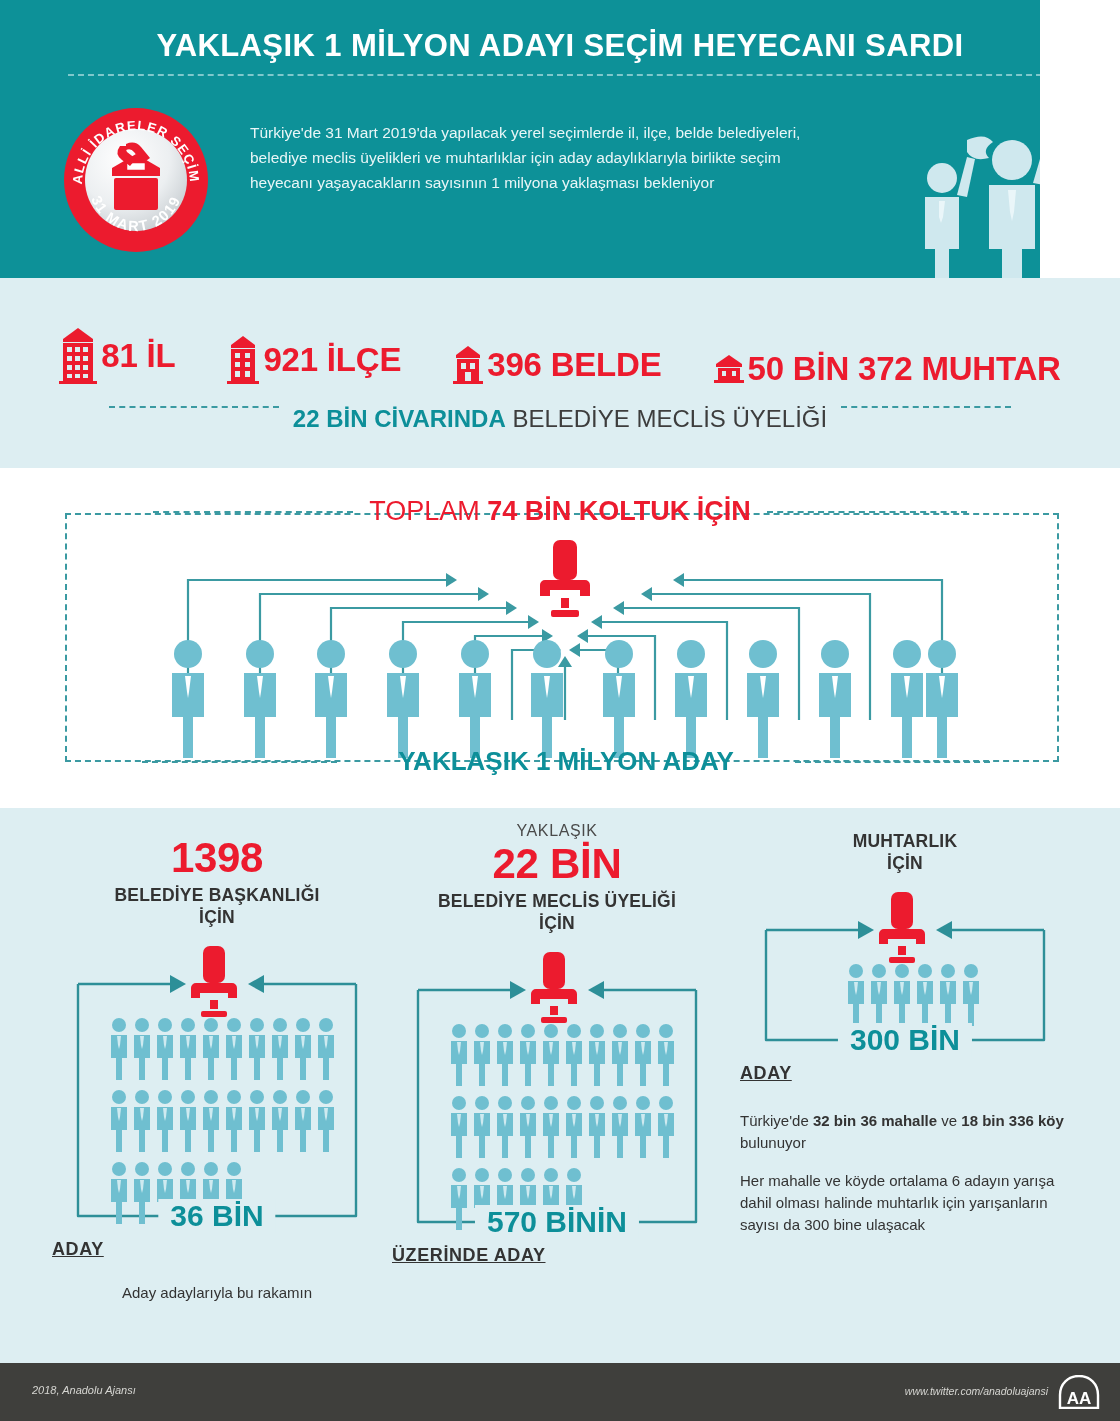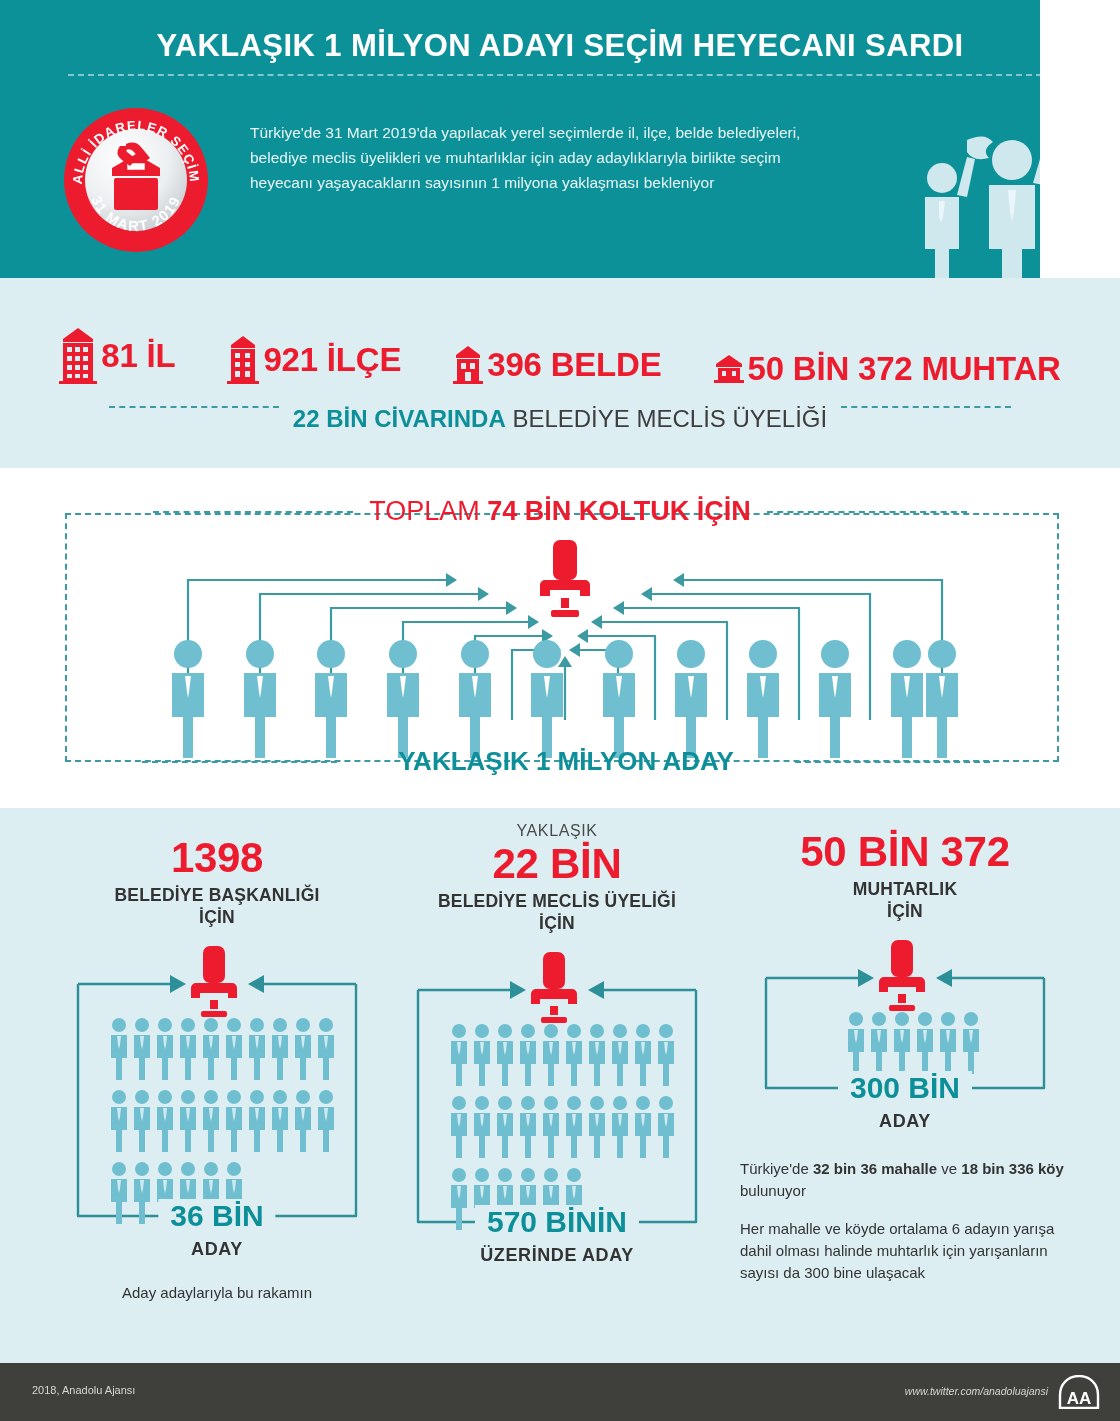--- a/index.html
+++ b/index.html
@@ -127,37 +127,37 @@
     letter-spacing:.2px;margin-top:4px;
   }
 
   .diagram{position:relative;}
   .aday-num{
     position:absolute;text-align:center;
     font-size:30px;font-weight:bold;color:#0d8f99;
     background:#ddeef2;padding:0 12px;
   }
   .aday-word{
-    position:absolute;text-align:center;width:100%;
-    font-size:18px;font-weight:bold;color:#333333;letter-spacing:.6px;
+    position:absolute;width:100%;
+    font-size:18px;font-weight:bold;color:#333333;letter-spacing:.6px;text-decoration:underline;
   }
   .note{
     font-size:15px;color:#333333;line-height:22px;
   }
   .note b{font-weight:bold;}
   .note.center{text-align:center;}
 
   
   .footer{
     position:absolute;left:0;top:1363px;width:1120px;height:58px;
     background:#3f3f3c;
   }
   .footer .left{
     position:absolute;left:32px;top:21px;
-    color:#d6d6d2;font-size:11px;
+    color:#d6d6d2;font-size:11px;font-style:italic;
   }
   .footer .right{
     position:absolute;right:72px;top:22px;
     color:#d6d6d2;font-size:10.5px;font-style:italic;
   }
   .footer .aa{position:absolute;right:20px;top:12px;}
 </style>
 </head>
 <body>
 
@@ -778,21 +778,20 @@
             </g>
           </g>
         </svg>
         <div class="aday-num" style="left:50%;transform:translateX(-50%);top:253px;">570 BİNİN</div>
         <div class="aday-word" style="top:293px;">ÜZERİNDE ADAY</div>
       </div>
     </div>
 
     <div class="col col3">
       <div class="col-head" style="margin-top:22px;">
-        <div class="big">50 BİN 372</div>
         <div class="sub">
           <div>MUHTARLIK</div>
           <div>İÇİN</div>
         </div>
       </div>
       <div class="diagram" style="height:200px;margin-top:18px;">
         <svg width="330" height="200" viewBox="0 0 330 200">
           <g transform="translate(142,0)" fill="#ec1b2e">
             <rect x="9" y="0" width="22" height="37" rx="7"></rect>
             <path d="M2,37 h36 a5,5 0 0 1 5,5 v10 h-9 v-5 h-28 v5 h-9 v-10 a5,5 0 0 1 5,-5 z"></path>

